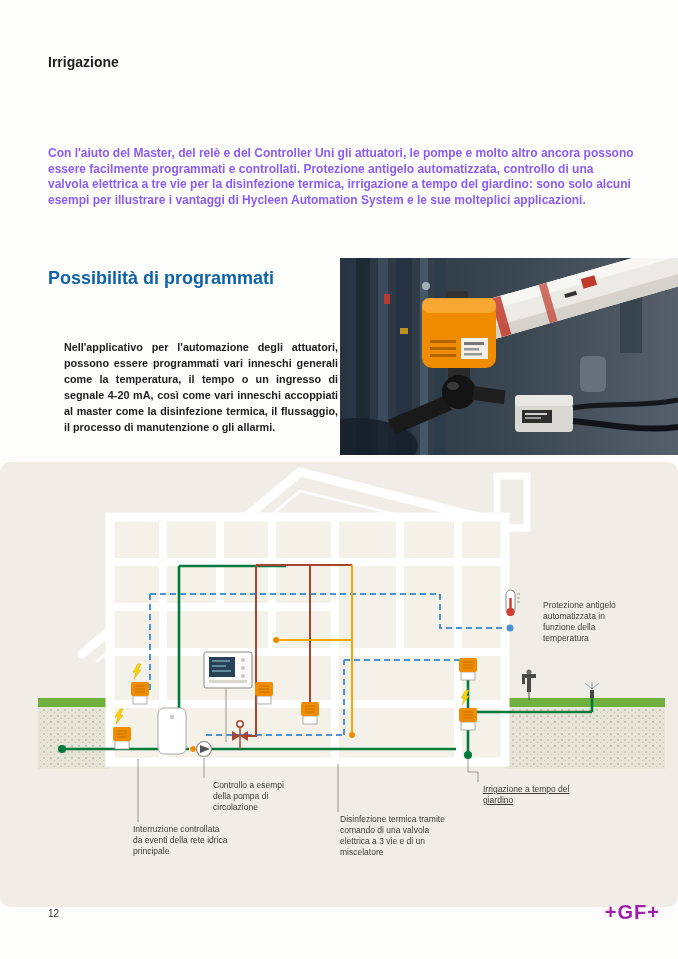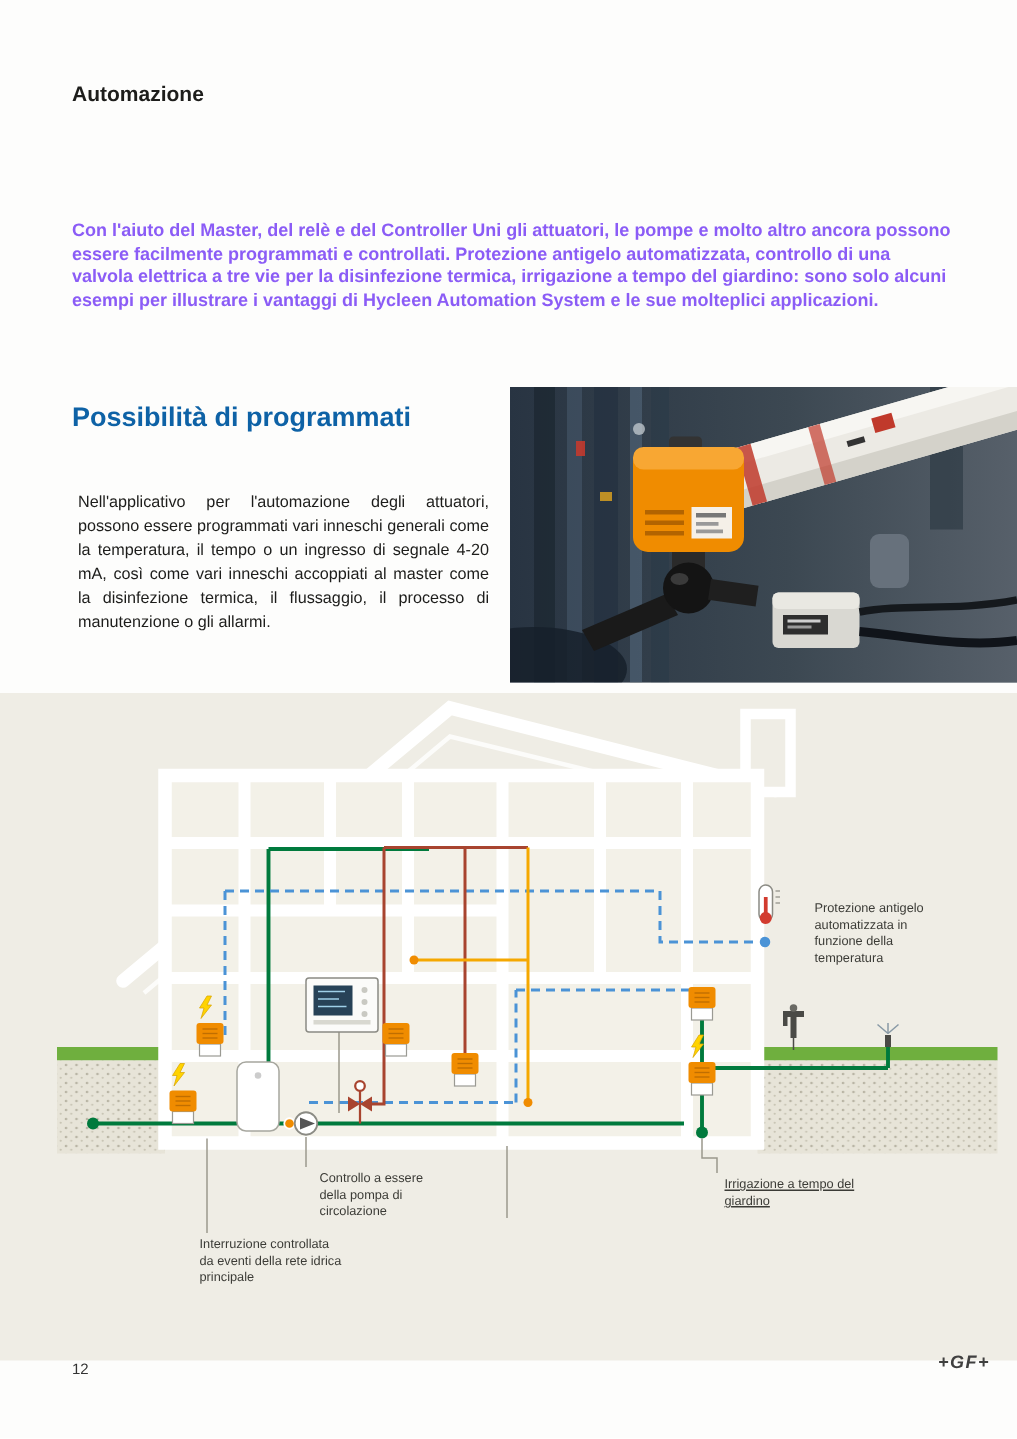--- a/index.html
+++ b/index.html
@@ -15,43 +15,43 @@
   }
   .intro {
     position:absolute; left:48px; top:146px; width:586px; margin:0;
     font-size:12px; line-height:15.5px; font-weight:bold; color:#8b5cf6;
   }
   .subheading {
     position:absolute; left:48px; top:268px; margin:0;
     font-size:18px; font-weight:bold; color:#0e62a6;
   }
   .body-col {
-    position:absolute; left:48px; top:323px; width:274px; margin:4px;
-    font-size:10.8px; line-height:16px; font-weight:normal; color:#1d1d1b; text-align:justify;
+    position:absolute; left:48px; top:323px; width:274px; margin:16px;
+    font-size:10.8px; line-height:16px; font-weight:bold; color:#1d1d1b; text-align:justify;
   }
   .photo { position:absolute; left:340px; top:258px; width:338px; height:197px; overflow:hidden; background:#2a3642; }
-  .diagram { position:absolute; left:0; top:462px; width:678px; height:445px; background:#efede5; }
+  .diagram { position:absolute; left:0; top:462px; width:678px; height:445px; background:#efede5;border-radius:10px; }
   .diagram svg { position:absolute; left:0; top:0; }
   .diagram-label {
     position:absolute; font-size:8.5px; line-height:1.3; color:#3b3b36;
   }
   .lbl-frost { left:543px; top:138px; width:95px; }
   .lbl-pump { left:213px; top:318px; width:82px; }
   .lbl-mains { left:133px; top:362px; width:98px; }
   .lbl-disinfection { left:340px; top:352px; width:118px; }
   .lbl-irrigation { left:483px; top:322px; width:88px;text-decoration:underline; }
   .footer-page-number { position:absolute; left:48px; top:908px; font-size:10px; color:#333; }
-  .footer-logo { position:absolute; right:18px; top:901px; font-size:12px; font-weight:bold; letter-spacing:1px; color:#404040;font-style:italic; }
+  .footer-logo { position:absolute; right:18px; top:901px; font-size:20px; font-weight:bold; letter-spacing:1px; color:#a21caf; }
 </style>
 </head>
 <body>
 
 <div class="page">
 
-  <div class="eyebrow">Automazione</div>
+  <div class="eyebrow">Irrigazione</div>
   <p class="intro">Con l'aiuto del Master, del relè e del Controller Uni gli attuatori, le pompe e molto altro ancora possono essere facilmente programmati e controllati. Protezione antigelo automatizzata, controllo di una valvola elettrica a tre vie per la disinfezione termica, irrigazione a tempo del giardino: sono solo alcuni esempi per illustrare i vantaggi di Hycleen Automation System e le sue molteplici applicazioni.</p>
   <h2 class="subheading">Possibilità di programmati</h2>
   <p class="body-col">Nell'applicativo per l'automazione degli attuatori, possono essere programmati vari inneschi generali come la temperatura, il tempo o un ingresso di segnale 4-20 mA, così come vari inneschi accoppiati al master come la disinfezione termica, il flussaggio, il processo di manutenzione o gli allarmi.</p>
 
   <div class="photo">
     <svg width="338" height="197" viewBox="0 0 338 197">
       <defs>
         <linearGradient id="pbg" x1="0" y1="0" x2="1" y2="0">
           <stop offset="0" stop-color="#283442"></stop>
           <stop offset="0.55" stop-color="#3c4852"></stop>
@@ -298,21 +298,22 @@
 
       <g>
         <rect x="590" y="228" width="4" height="8" fill="#4a4a46"></rect>
         <line x1="592" y1="227" x2="592" y2="220" stroke="#8899a5" stroke-width="1"></line>
         <line x1="592" y1="227" x2="585" y2="221" stroke="#8899a5" stroke-width="1"></line>
         <line x1="592" y1="227" x2="599" y2="221" stroke="#8899a5" stroke-width="1"></line>
       </g>
     </svg>
 
     <div class="diagram-label lbl-frost">Protezione antigelo automatizzata in funzione della temperatura</div>
-    <div class="diagram-label lbl-pump">Controllo a essere della pompa di circolazione</div>
+    <div class="diagram-label lbl-pump">Controllo a esempi della pompa di circolazione</div>
     <div class="diagram-label lbl-mains">Interruzione controllata da eventi della rete idrica principale</div>
+    <div class="diagram-label lbl-disinfection">Disinfezione termica tramite comando di una valvola elettrica a 3 vie e di un miscelatore</div>
     <div class="diagram-label lbl-irrigation">Irrigazione a tempo del giardino</div>
   </div>
 
   <div class="footer-page-number">12</div>
   <div class="footer-logo">+GF+</div>
 
 </div>
 
 </body></html>

